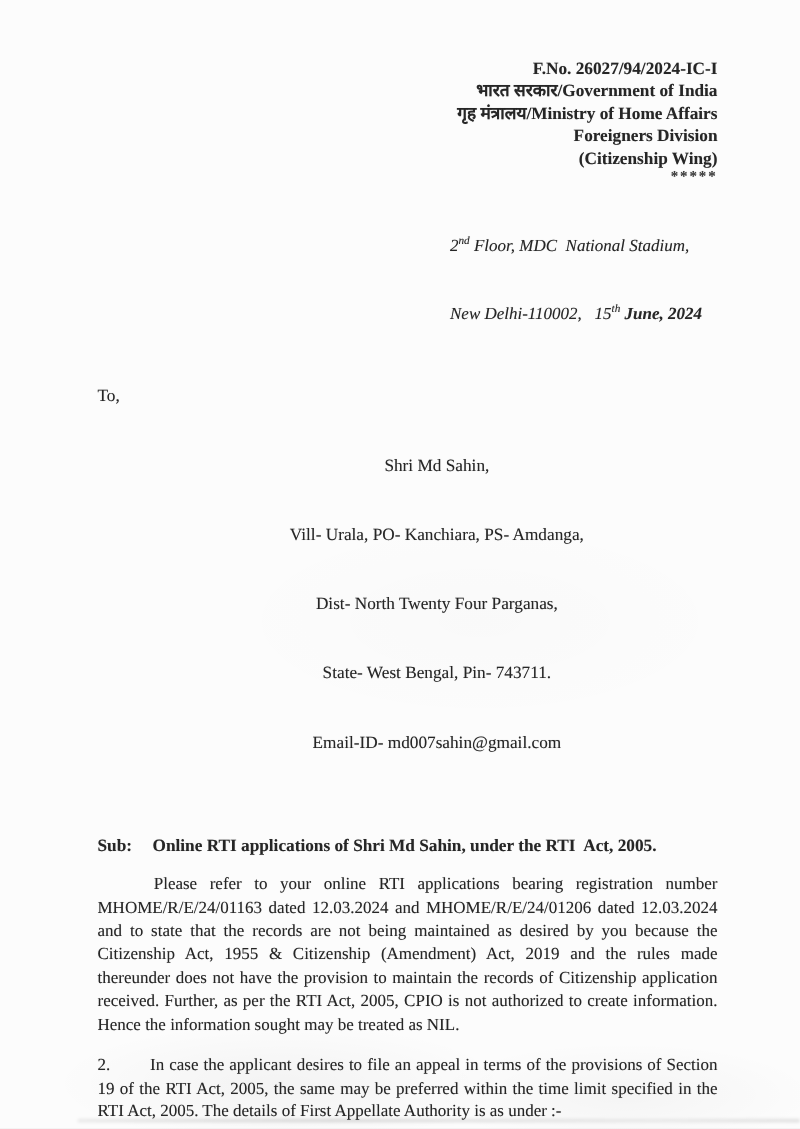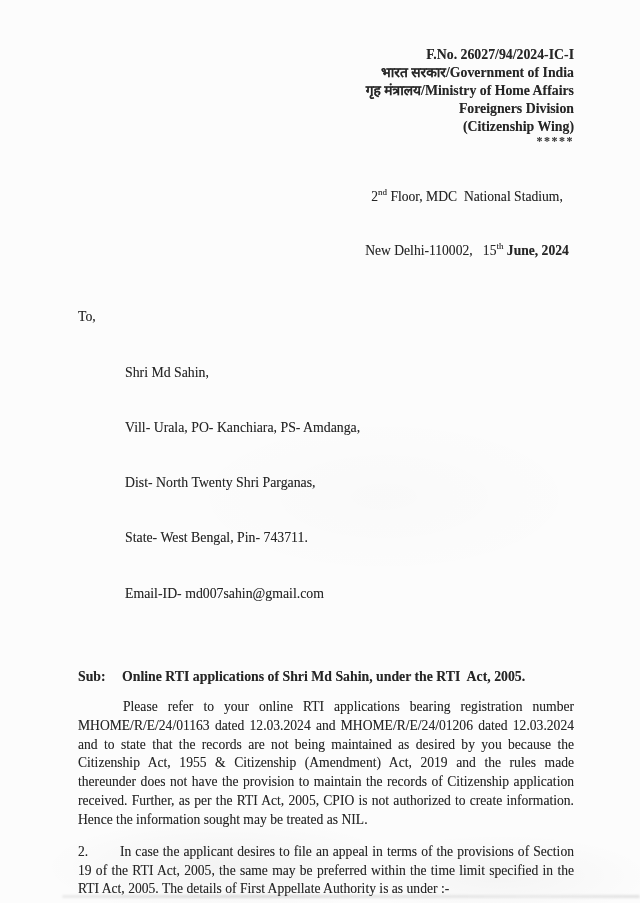--- a/index.html
+++ b/index.html
@@ -20,27 +20,28 @@
     text-shadow: 0 0 0.6px rgba(40,40,40,0.35);
   }
   .content { padding: 46px 66px 0 78px; }
   .bold { font-weight: bold; }
 
   .header { text-align: right; font-weight: bold; font-size: 13.8px; line-height: 18px; }
   .h-stars { font-size: 12px; line-height: 11px; letter-spacing: 1.5px; color: #3c3c3c; font-weight: bold; }
 
   .dateline {
     width: 214px; margin: 5px 0 0 auto;
-    text-align: center; font-size: 13.6px; line-height: 18px;
+    font-size: 13.6px; line-height: 18px;
     white-space: pre;
+    font-style: italic;
   }
   sup { font-size: 9px; line-height: 0; }
 
   .to { margin-top: 12px; font-size: 13.8px; line-height: 18px; }
-  .recipient { margin: 1px 0 0 47px; font-size: 13.8px; line-height: 18.4px; white-space: pre-wrap; }
+  .recipient { margin: 1px 0 0 47px; font-size: 13.8px; line-height: 18.4px; white-space: pre-wrap; text-align: center; }
 
   .subject { margin-top: 28px; font-weight: bold; font-size: 13.8px; line-height: 18px; display: flex; white-space: pre-wrap; }
   .subject-label { width: 44px; flex: none; }
 
   .sir { margin-top: 15px; font-size: 13.8px; line-height: 18px; }
 
   .para1 {
     margin-top: 12px; text-align: justify; text-indent: 45px;
     font-size: 13.6px; line-height: 18.8px;
   }
@@ -73,21 +74,21 @@
 
     <div class="dateline">
       <div><span>2</span><sup>nd</sup><span> Floor, MDC  National Stadium,</span></div>
       <div><span>New Delhi-110002,   15</span><sup>th</sup><span class="bold"> June, 2024</span></div>
     </div>
 
     <div class="to">To,</div>
     <div class="recipient">
       <div>Shri Md Sahin,</div>
       <div>Vill- Urala, PO- Kanchiara, PS- Amdanga,</div>
-      <div>Dist- North Twenty Shri Parganas,</div>
+      <div>Dist- North Twenty Four Parganas,</div>
       <div>State- West Bengal, Pin- 743711.</div>
       <div>Email-ID- md007sahin@gmail.com</div>
     </div>
 
     <div class="subject">
       <span class="subject-label">Sub:</span>
       <span>Online RTI applications of Shri Md Sahin, under the RTI  Act, 2005.</span>
     </div>
 
 

